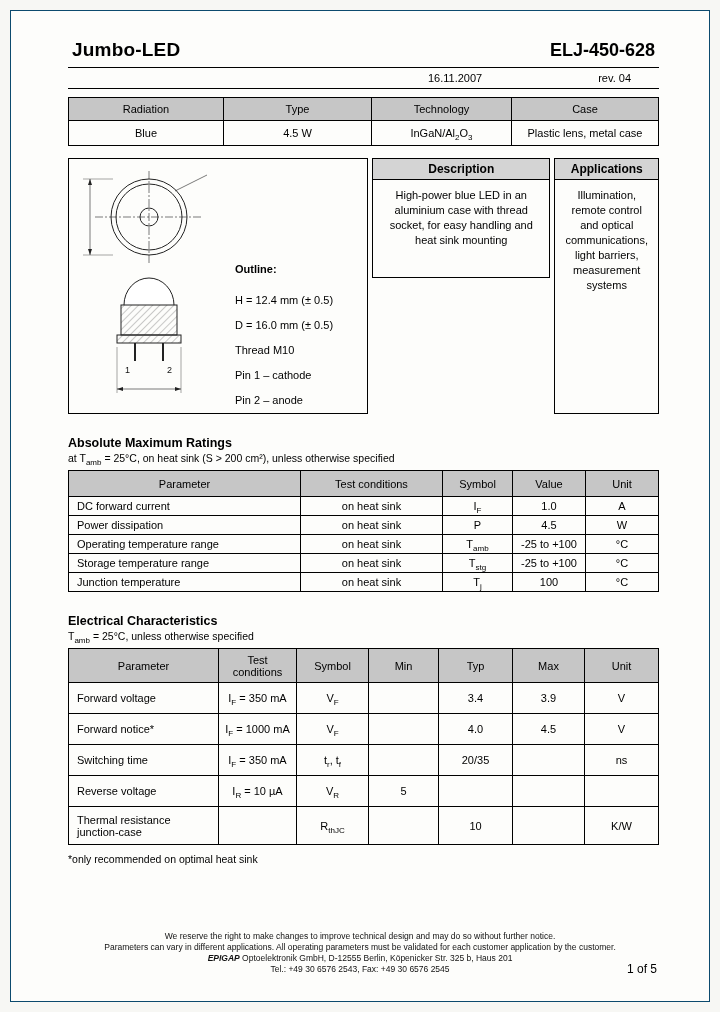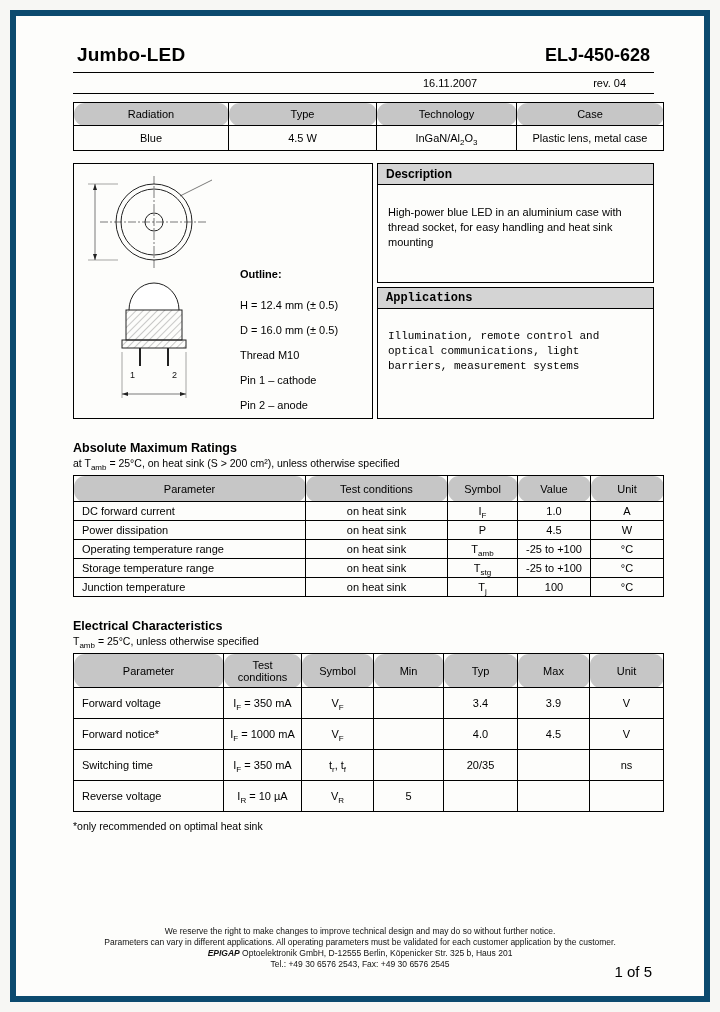--- a/index.html
+++ b/index.html
@@ -6,78 +6,78 @@
   html, body { width:720px; height:1012px; }
   body {
     background:#f7f7f4;
     font-family:"Liberation Sans","DejaVu Sans",sans-serif;
     color:#000;
     position:relative;
   }
   .sheet {
     position:absolute; inset:10px;
     background:#fdfdfb;
-    border:6px solid #0c4a6e;
+    border:1px solid #0c4a6e;
     padding:14px 50px 0 57px;
   }
   
   .masthead { display:flex; justify-content:space-between; align-items:baseline; padding:14px 4px 6px 4px; }
   .product-title { font-size:19px; font-weight:bold; letter-spacing:0.2px; }
   .part-number  { font-size:18px; font-weight:bold; }
   .rule  { border-top:1.6px solid #000; }
   .rule2 { border-top:1px solid #000; }
   .date-row { display:flex; justify-content:flex-end; gap:116px; font-size:11px; padding:4px 28px 4px 0; }
   
   table { border-collapse:collapse; width:590px; table-layout:fixed; }
   th, td {
     border:1px solid #000;
     font-size:11px;
     text-align:center;
     vertical-align:middle;
     padding:3px 4px;
   }
-  th { background:#c6c6c6; font-weight:normal;border-radius:11px; }
+  th { background:#c6c6c6; font-weight:normal; }
   td.left { text-align:left; padding-left:8px; }
   sub { font-size:8px; line-height:0; }
   .summary-table { margin-top:8px; }
   .summary-table th { height:23px; }
   .summary-table td { height:25px; }
   .amr-table th { height:26px; }
   .amr-table td { height:14px; }
   .ec-table th { height:34px; }
   .ec-table td { height:31px; }
   .ec-table tr.tall td { height:38px; }
   
   .figure-row { display:flex; gap:4px; margin-top:12px; height:256px; }
   .figure-box { width:300px; border:1px solid #000; display:flex; padding:4px 6px; }
   .outline { margin-left:10px; margin-top:100px; font-size:11px; }
   .outline .o-title { font-weight:bold; margin-bottom:19px; }
   .outline .o-item  { margin-bottom:13px; }
-  .right-col { flex:1; display:flex; flex-direction:column; gap:4px; }
+  .right-col { flex:1; display:flex; flex-direction:row; gap:4px;text-align:center; }
   .info-box { border:1px solid #000; display:flex; flex-direction:column; }
   .info-box.desc { height:120px; }
-  .info-box.apps { flex:1;font-family:Liberation Mono, monospace; }
+  .info-box.apps { flex:1; }
   .info-header {
     background:#d4d4d4;
     border-bottom:1px solid #000;
     font-weight:bold; font-size:12px;
     padding:3px 8px;
   }
-  .info-text { padding:20px 10px; font-size:11px; line-height:15px; }
+  .info-text { padding:8px 10px; font-size:11px; line-height:15px; }
   
   .section-title { font-weight:bold; font-size:12.5px; margin-top:22px; }
   .section-sub   { font-size:10.5px; margin:2px 0 6px 0; }
   .footnote { font-size:10.5px; margin-top:8px; }
   
   .footer {
     position:absolute; left:0; right:0; bottom:26px;
     text-align:center; font-size:8.5px; line-height:11px; color:#111;
   }
   .footer .company { font-style:italic; font-weight:bold; }
-  .page-num { position:absolute; right:52px; bottom:16px; font-size:15px; }
+  .page-num { position:absolute; right:52px; bottom:25px; font-size:12px; }
   
   .drawing { flex:0 0 150px; }
 </style>
 </head>
 <body>
 
 <div class="sheet">
 
   <div class="masthead">
     <div class="product-title">Jumbo-LED</div>
@@ -285,20 +285,29 @@
       </tr>
       <tr>
         <td class="left">Reverse voltage</td>
         <td><span>I</span><sub>R</sub><span> = 10 µA</span></td>
         <td><span>V</span><sub>R</sub></td>
         <td>5</td>
         <td></td>
         <td></td>
         <td></td>
       </tr>
+      <tr class="tall">
+        <td class="left">Thermal resistance junction-case</td>
+        <td></td>
+        <td><span>R</span><sub>thJC</sub></td>
+        <td></td>
+        <td>10</td>
+        <td></td>
+        <td>K/W</td>
+      </tr>
     </tbody>
   </table>
   <div class="footnote">*only recommended on optimal heat sink</div>
 
   <div class="footer">
     <div>We reserve the right to make changes to improve technical design and may do so without further notice.</div>
     <div>Parameters can vary in different applications. All operating parameters must be validated for each customer application by the customer.</div>
     <div><span class="company">EPIGAP</span><span> Optoelektronik GmbH, D-12555 Berlin, Köpenicker Str. 325 b, Haus 201</span></div>
     <div>Tel.: +49 30 6576 2543, Fax: +49 30 6576 2545</div>
   </div>

